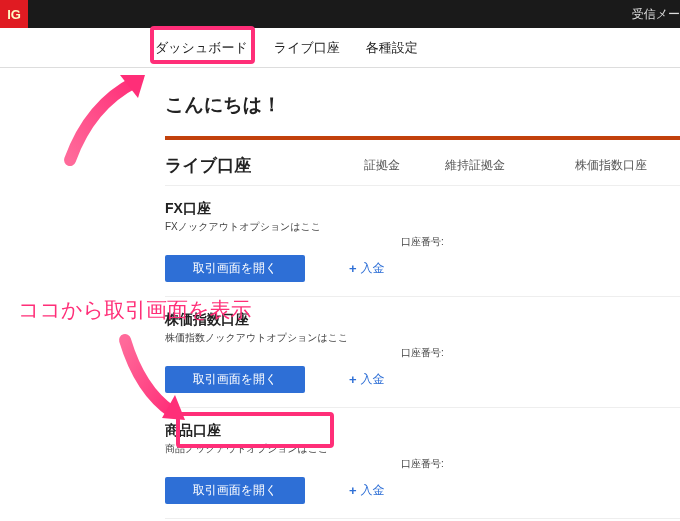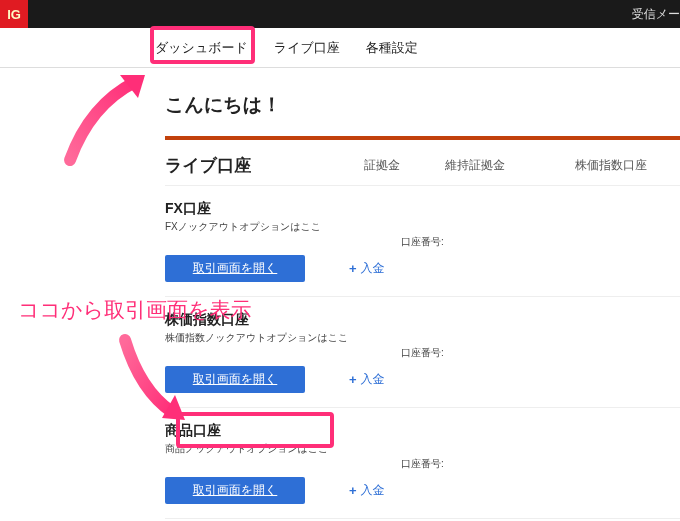--- a/index.html
+++ b/index.html
@@ -104,21 +104,20 @@
   }
   .btn-open {
     background: #2e6fd6;
     color: #fff;
     font-size: 12px;
     padding: 5px 0;
     width: 140px;
     text-align: center;
     border-radius: 2px;
     cursor: pointer;
-    text-decoration: underline;
   }
   .deposit {
     color: #2e6fd6;
     font-size: 12px;
     cursor: pointer;
     display: flex;
     align-items: center;
     gap: 4px;
   }
   .plus-icon {

